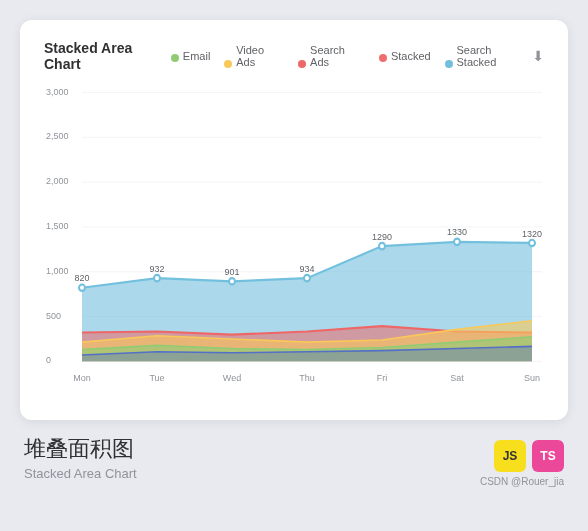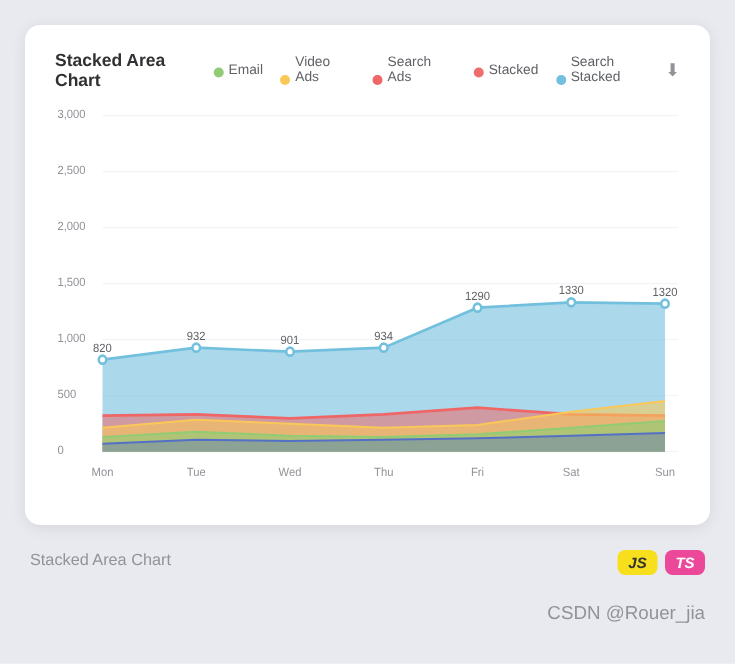--- a/index.html
+++ b/index.html
@@ -80,37 +80,36 @@
       margin-top: 4px;
     }
     .badges {
       display: flex;
       align-items: center;
       gap: 6px;
       margin-top: 4px;
     }
     .badge {
       width: 32px;
-      height: 20px;
+      height: 32px;
       border-radius: 6px;
       display: flex;
       align-items: center;
       justify-content: center;
       font-size: 12px;
       font-weight: 700;
       color: #fff;
-      font-style: italic;
     }
     .badge-js { background: #f7df1e; color: #333; }
     .badge-ts { background: #ec4899; }
     .csdn-label {
-      font-size: 15px;
+      font-size: 10px;
       color: #909399;
       text-align: right;
-      margin-top: 22px;
+      margin-top: 4px;
     }
     .right-info {
       display: flex;
       flex-direction: column;
       align-items: flex-end;
     }
   </style>
 </head>
 <body>
 
@@ -198,20 +197,21 @@
       <text x="263" y="278" font-size="9" fill="#909399" text-anchor="middle">Thu</text>
       <text x="338" y="278" font-size="9" fill="#909399" text-anchor="middle">Fri</text>
       <text x="413" y="278" font-size="9" fill="#909399" text-anchor="middle">Sat</text>
       <text x="488" y="278" font-size="9" fill="#909399" text-anchor="middle">Sun</text>
     </svg>
   </div>
 </div>
 
 <div class="bottom-info">
   <div>
+    <div class="chart-name-zh">堆叠面积图</div>
     <div class="chart-name-en">Stacked Area Chart</div>
   </div>
   <div class="right-info">
     <div class="badges">
       <div class="badge badge-js">JS</div>
       <div class="badge badge-ts">TS</div>
     </div>
     <div class="csdn-label">CSDN @Rouer_jia</div>
   </div>
 </div>

